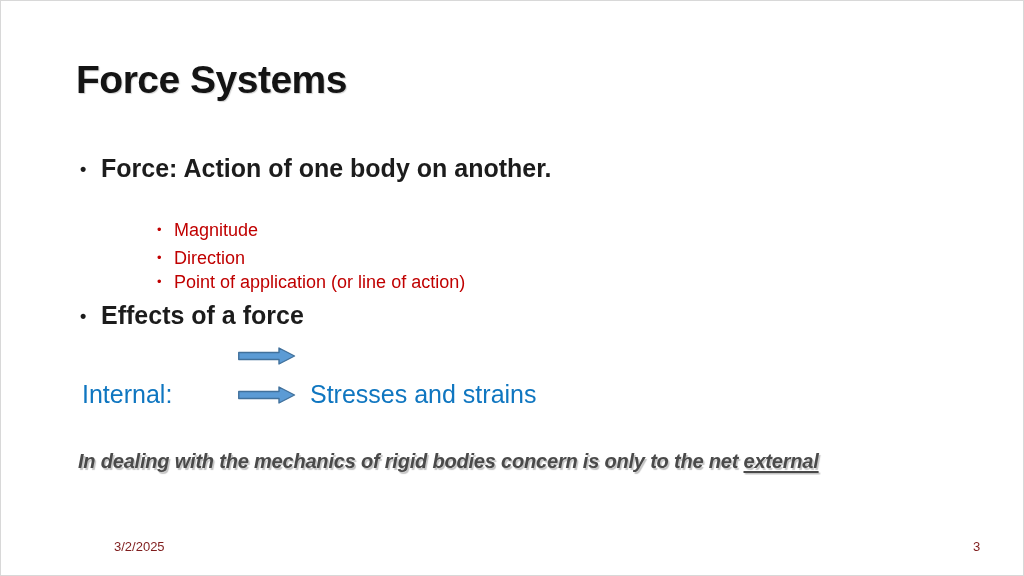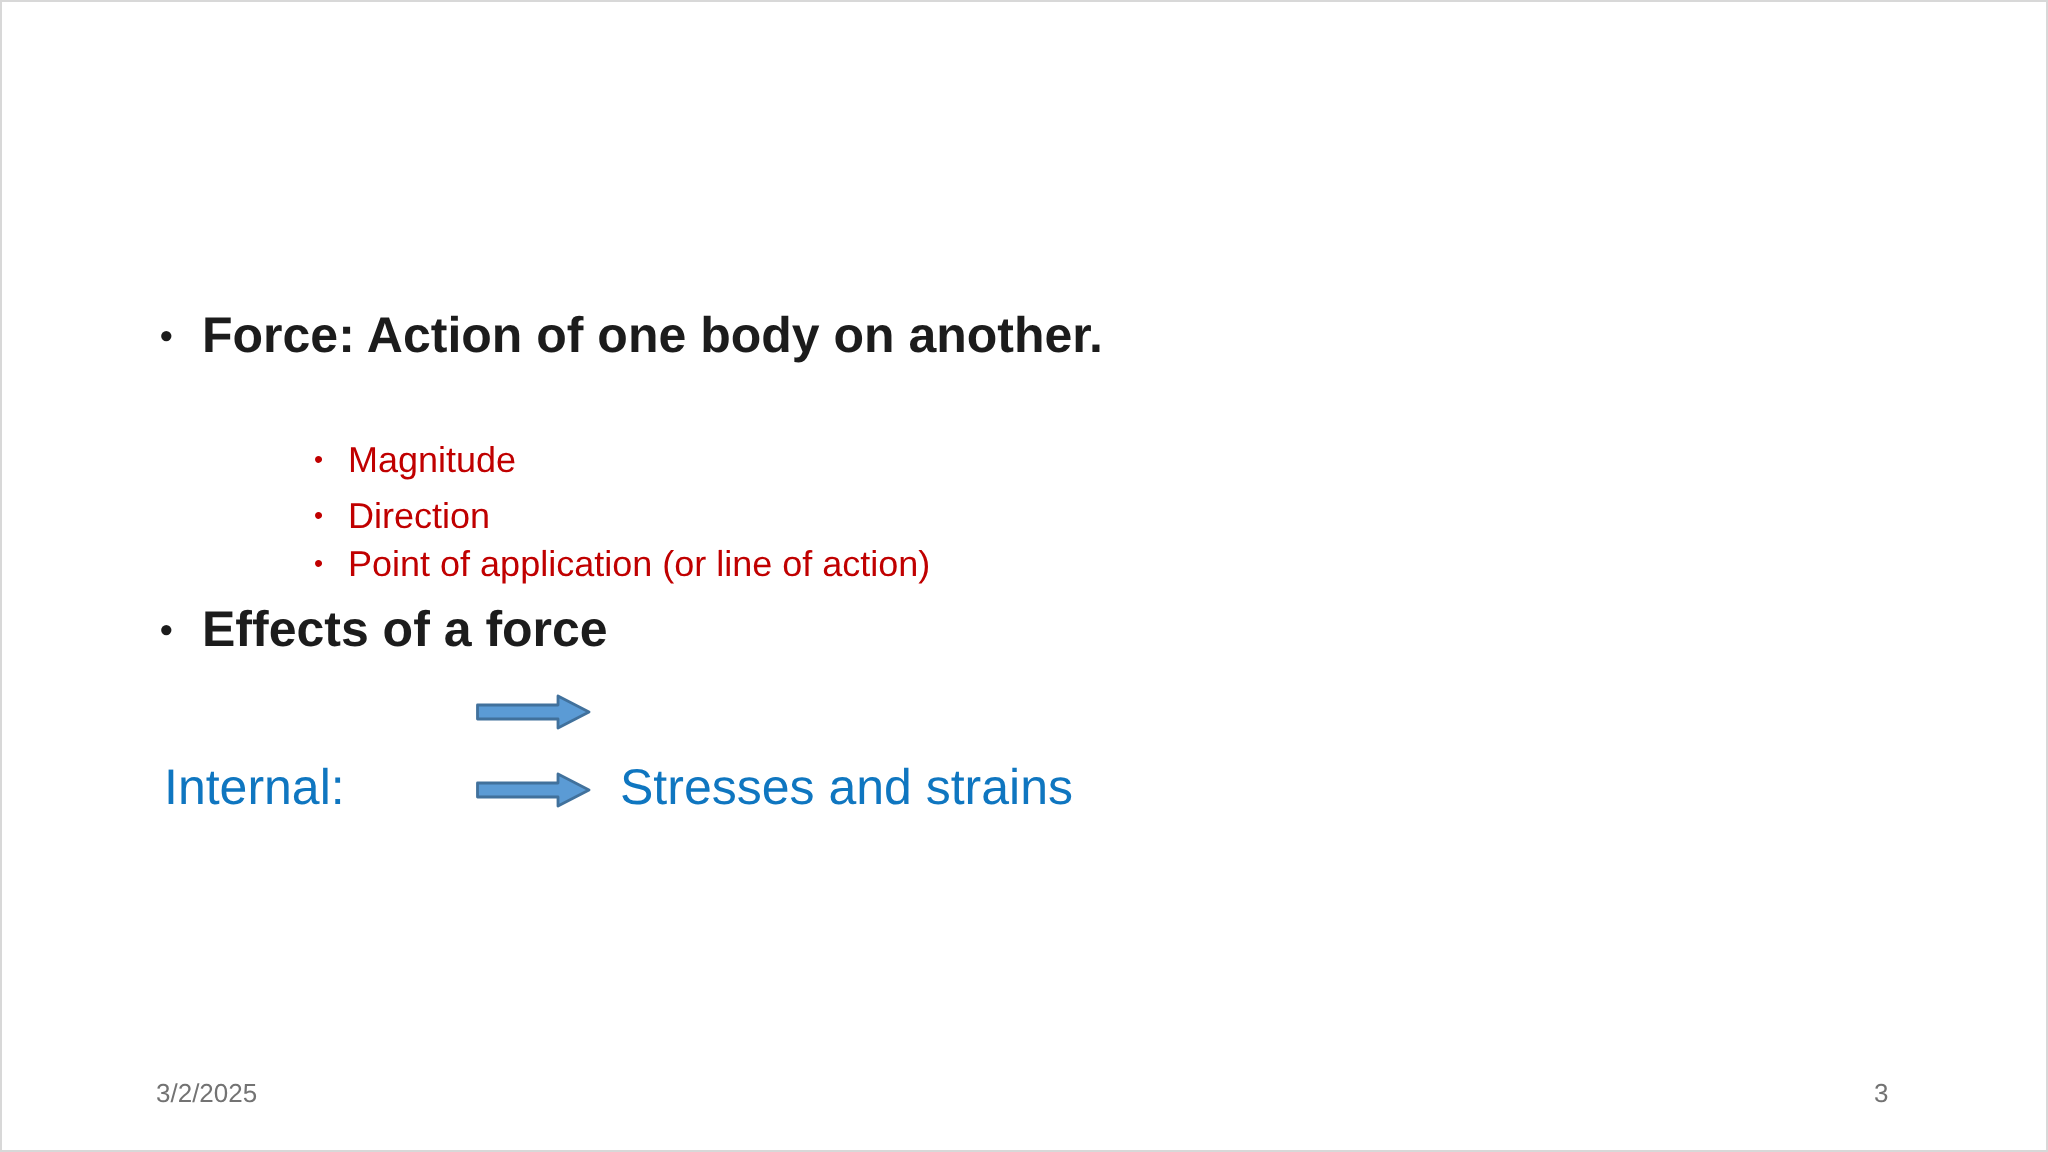--- a/index.html
+++ b/index.html
@@ -31,27 +31,28 @@
   .note-line{
     font-size:20px;font-weight:700;font-style:italic;
     color:#4a4a4a;letter-spacing:-0.2px;
     text-shadow:1.5px 1.5px 1px #c3c3c3;
   }
   .note-underline{
     text-decoration:underline;
     text-decoration-thickness:2px;
     text-underline-offset:3px;
   }
-  .footer-text{font-size:13px;color:#737373;}
+  .footer-text{font-size:13px;color:#7f1d1d;margin-left:36px;}
 </style>
 </head>
 <body>
 
 <div class="slide">
 
+  <h1 class="abs slide-title">Force Systems</h1>
 
   <div class="abs l1" style="left:80px;top:154px;">
     <span class="bullet">•</span><span>Force: Action of one body on another.</span>
   </div>
 
 
   <div class="abs l3" style="left:157px;top:220px;">
     <span class="bullet">•</span><span>Magnitude</span>
   </div>
   <div class="abs l3" style="left:157px;top:248px;">
@@ -72,17 +73,20 @@
   </div>
 
   <div class="abs blue-label" style="left:82px;top:380px;">Internal:</div>
   <div class="abs arrow-wrap" style="left:238px;top:386px;">
     <svg width="58" height="18" viewBox="0 0 58 18">
       <polygon points="0.75,5.5 41,5.5 41,1 56.5,9 41,17 41,12.5 0.75,12.5" fill="#5B9BD5" stroke="#41719C" stroke-width="1.4" stroke-linejoin="round"></polygon>
     </svg>
   </div>
   <div class="abs blue-value" style="left:310px;top:380px;">Stresses and strains</div>
 
+  <div class="abs note-line" style="left:78px;top:450px;">
+    <span>In dealing with the mechanics of rigid bodies concern is only to the net </span><span class="note-underline">external</span>
+  </div>
 
   <div class="abs footer-text" style="left:78px;top:540px;">3/2/2025</div>
   <div class="abs footer-text" style="left:937px;top:540px;">3</div>
 
 </div>
 
 </body></html>

